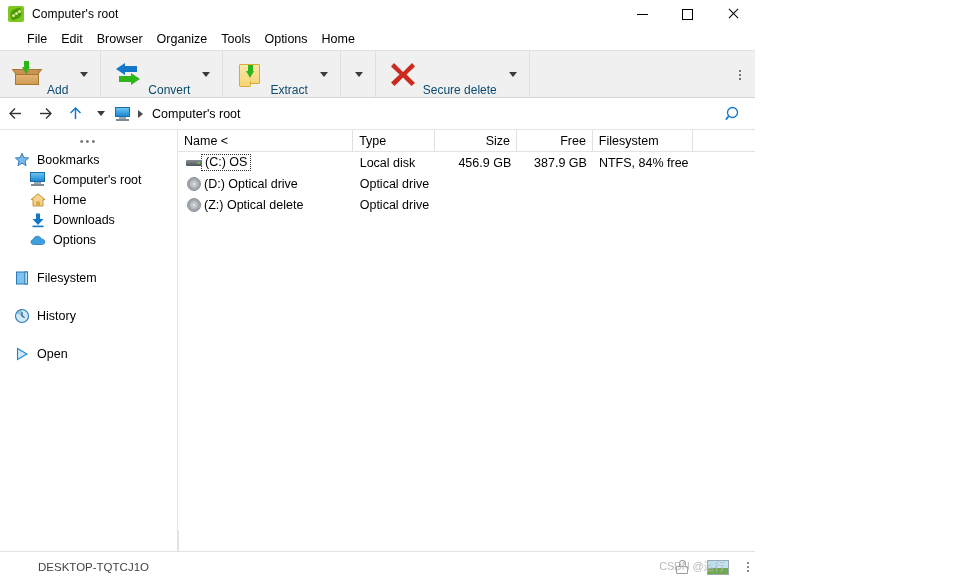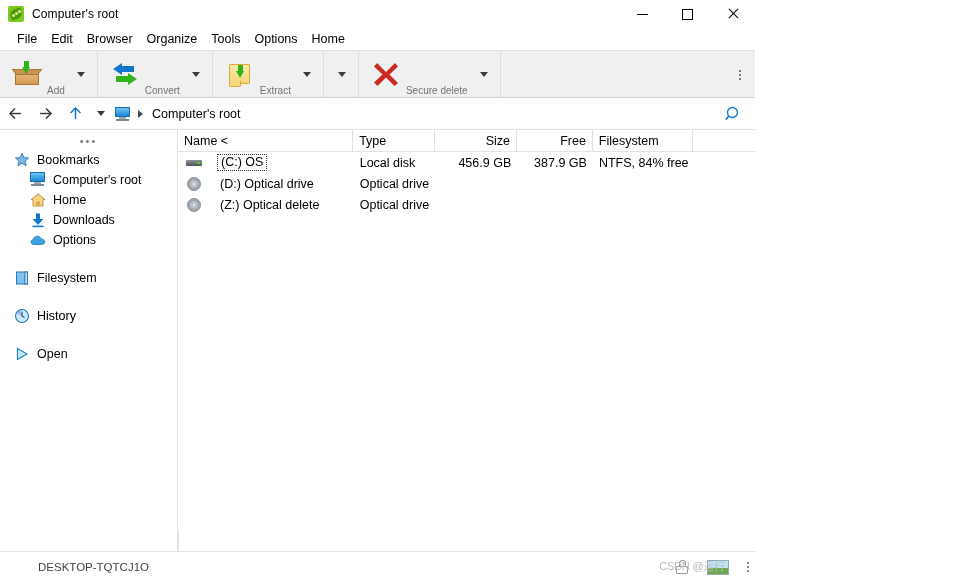--- a/index.html
+++ b/index.html
@@ -68,21 +68,21 @@
     width: 13px; height: 1px; background: #000;
   }
   .glyph-close:before { transform: rotate(45deg); }
   .glyph-close:after { transform: rotate(-45deg); }
 
   
   .menubar {
     height: 22px; flex: 0 0 22px;
     background: #ffffff;
     display: flex; align-items: center;
-    padding-left: 10px;
+    padding-left: 20px;
   }
   .menuitem {
     font-size: 12.5px; color: #000;
     padding: 2px 7px; cursor: default;
   }
 
   
   .toolbar {
     height: 48px; flex: 0 0 48px;
     background: #f0f0f0;
@@ -95,21 +95,21 @@
     display: flex; align-items: center;
     border-right: 1px solid #dedede;
     padding: 0 6px 0 8px;
   }
   .tbbtn {
     display: flex; align-items: center; gap: 7px;
     height: 40px; padding: 0 6px;
     cursor: default;
   }
   .tbicon { width: 26px; height: 26px; position: relative; flex: 0 0 26px; }
-  .tblabel { font-size: 10px; color: #737373; white-space: nowrap; margin-top: 32px; }
+  .tblabel { font-size: 12px; color: #0c4a6e; white-space: nowrap; margin-top: 32px; }
   .tbarrow {
     width: 20px; height: 40px; display:flex;
     align-items: center; justify-content: center;
     cursor: default;
   }
   .caret {
     width: 0; height: 0;
     border-left: 4px solid transparent;
     border-right: 4px solid transparent;
     border-top: 5px solid #3b3b3b;
@@ -276,21 +276,21 @@
   .rowlist { flex: 1 1 auto; overflow: hidden; }
   .frow {
     height: 21px; display: flex; align-items: stretch;
     font-size: 12.5px; color: #000;
   }
   .fcell {
     display:flex; align-items:center; padding: 0 6px;
     overflow:hidden; white-space: nowrap;
   }
   .fcell.right { justify-content: flex-end; }
-  .namecell { display:flex; align-items:center; gap: 18px; padding-left: 8px; }
+  .namecell { display:flex; align-items:center; gap: 2px; padding-left: 8px; }
   .focusbox {
     border: 1px dotted #333; padding: 0 3px; margin-left: -3px;
     line-height: 15px;
   }
   .drv { width: 16px; height: 16px; position: relative; flex: 0 0 16px; }
   .hdd .body1 {
     position:absolute; left:0; top:5px; width:16px; height:6px;
     background: linear-gradient(#8a8f94,#4f565c);
     border-radius: 1px;
   }

